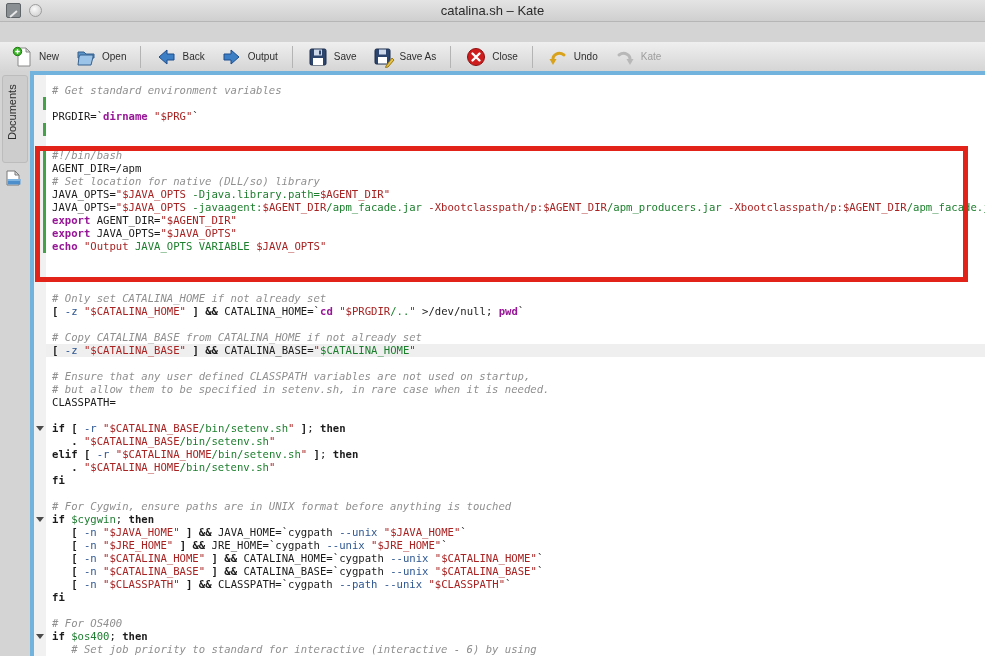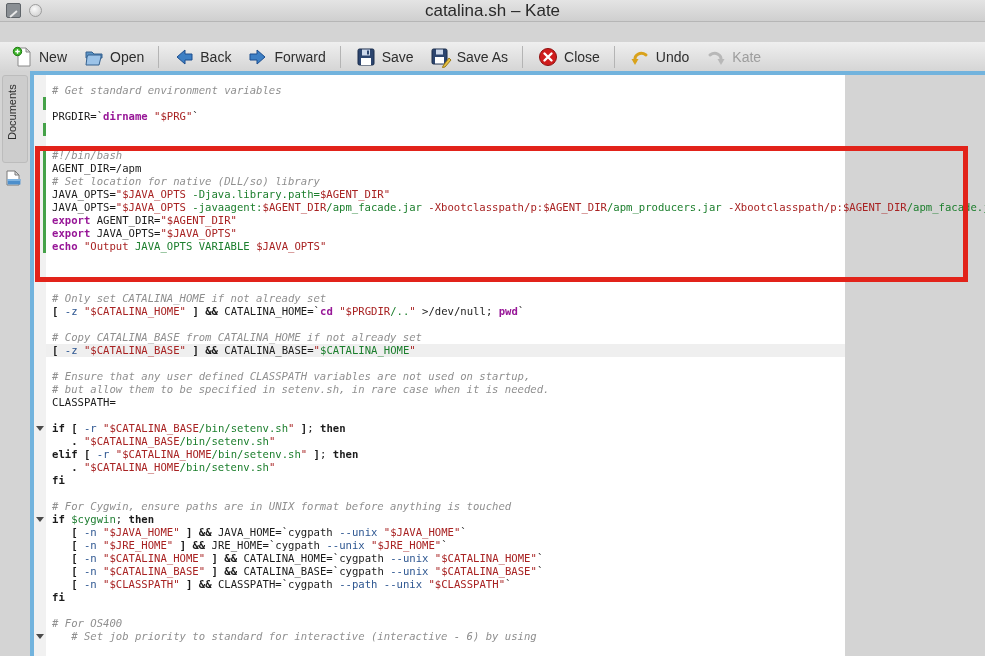--- a/index.html
+++ b/index.html
@@ -10,33 +10,33 @@
   
   #titlebar { position:absolute; left:0; top:0; width:985px; height:22px;
     background:linear-gradient(#e4e4e4,#cfcfcf); border-bottom:1px solid #b6b6b6;
     display:flex; align-items:center; }
   #app-icon { width:15px; height:15px; margin-left:6px; background:#8a8f94;
     border:1px solid #5f6469; border-radius:2px; position:relative; }
   #app-icon:before { content:""; position:absolute; left:2px; top:9px; width:9px; height:2px;
     background:#e8e8e8; transform:rotate(-40deg); }
   #menu-button { width:13px; height:13px; margin-left:8px; border-radius:50%;
     background:radial-gradient(circle at 40% 35%, #fafafa, #c9c9c9); border:1px solid #9d9d9d; }
-  #window-title { position:absolute; left:0; right:0; text-align:center; font-size:17px; color:#2a2a2a; }
+  #window-title { position:absolute; left:0; right:0; text-align:center; font-size:13px; color:#2a2a2a; }
 
   
   #menubar { position:absolute; left:0; top:22px; width:985px; height:20px;
     background:#d8d8d8; display:flex; align-items:center; padding-left:4px; }
   .mitem { font-size:11px; color:#1c1c1c; padding:2px 9px; cursor:default; }
   .mitem u { text-decoration:underline; }
 
   
   #toolbar { position:absolute; left:0; top:42px; width:985px; height:30px;
     background:linear-gradient(#efefef,#d5d5d5); border-bottom:1px solid #bdbdbd;
     display:flex; align-items:center; padding-left:4px; }
-  .tbtn { display:flex; align-items:center; gap:5px; padding:2px 8px; font-size:14px; color:#2e2e2e; }
+  .tbtn { display:flex; align-items:center; gap:5px; padding:2px 8px; font-size:10px; color:#2e2e2e; }
   .tbtn svg { display:block; }
   .tbtn.disabled { color:#9d9d9d; }
   .tsep { width:1px; height:22px; background:#b4b4b4; margin:0 6px; }
 
   
   #sidebar { position:absolute; left:0; top:71px; width:30px; height:585px; background:#d4d4d4; }
   #doc-tab { position:absolute; left:2px; top:4px; width:26px; height:88px;
     background:#cdcdcd; border:1px solid #bcbcbc; border-radius:3px; }
   #doc-tab-label { position:absolute; left:3px; top:64px; transform:rotate(-90deg);
     transform-origin:0 0; font-size:11px; color:#2b2b2b; white-space:nowrap; }
@@ -45,21 +45,21 @@
   
   #view-frame { position:absolute; left:30px; top:71px; width:955px; height:585px;
     border-top:4px solid #72b3dd; border-left:4px solid #72b3dd; }
 
   
   #icon-border { position:absolute; left:34px; top:75px; width:12px; height:581px; background:#f1f1f1; }
   .fold { position:absolute; left:2px; width:0; height:0;
     border-left:4px solid transparent; border-right:4px solid transparent; border-top:5px solid #4a4a4a; }
   .modbar { position:absolute; left:9px; width:3px; height:13px; background:#45a249; }
 
-  #code-area { position:absolute; left:46px; top:75px; width:799px; height:581px; background:#ffffff; }
+  #code-area { position:absolute; left:46px; top:75px; width:939px; height:581px; background:#ffffff; }
   #code { position:absolute; left:0; top:9px; width:100%; font-family:"DejaVu Sans Mono", monospace;
     font-size:10.6px; line-height:13px; }
   .line { height:13px; white-space:pre; padding-left:6px; }
   .line.current { background:#efefef; }
   .sp-t { color:#1b1b1b; }
   .sp-c { color:#8f8f8f; font-style:italic; }
   .sp-k { color:#1b1b1b; font-weight:bold; }
   .sp-b { color:#971697; font-weight:bold; }
   .sp-s { color:#a82222; }
   .sp-g { color:#1b7e2c;margin-top:40px; }
@@ -103,21 +103,21 @@
     <div class="tbtn">
       <svg width="22" height="22" viewBox="0 0 22 22">
         <path d="M12 4 L4 11 L12 18 V14 H19 V8 H12 Z" fill="#3d7fc4" stroke="#1d4e8f"></path>
       </svg>
       <span>Back</span>
     </div>
     <div class="tbtn">
       <svg width="22" height="22" viewBox="0 0 22 22">
         <path d="M10 4 L18 11 L10 18 V14 H3 V8 H10 Z" fill="#3d7fc4" stroke="#1d4e8f"></path>
       </svg>
-      <span>Forward</span>
+      <span>Output</span>
     </div>
     <div class="tsep"></div>
     <div class="tbtn">
       <svg width="22" height="22" viewBox="0 0 22 22">
         <rect x="3" y="3" width="16" height="16" rx="1.5" fill="#2c456f" stroke="#1a2c4a"></rect>
         <rect x="7" y="3.5" width="8" height="6" fill="#cdd8ea"></rect>
         <rect x="12" y="4.5" width="2" height="4" fill="#2c456f"></rect>
         <rect x="6" y="12" width="10" height="7" fill="#ffffff"></rect>
       </svg>
       <span>Save</span>
@@ -221,19 +221,20 @@
         <div class="line"><span class="sp-c"># For Cygwin, ensure paths are in UNIX format before anything is touched</span></div>
         <div class="line"><span class="sp-k">if</span><span class="sp-t"> </span><span class="sp-v">$cygwin</span><span class="sp-t">; </span><span class="sp-k">then</span></div>
         <div class="line"><span class="sp-t">   </span><span class="sp-k">[</span><span class="sp-t"> </span><span class="sp-o">-n</span><span class="sp-t"> </span><span class="sp-s">"$JAVA_HOME"</span><span class="sp-t"> </span><span class="sp-k">]</span><span class="sp-t"> </span><span class="sp-k">&amp;&amp;</span><span class="sp-t"> JAVA_HOME=`cygpath </span><span class="sp-o">--unix</span><span class="sp-t"> </span><span class="sp-s">"$JAVA_HOME"</span><span class="sp-t">`</span></div>
         <div class="line"><span class="sp-t">   </span><span class="sp-k">[</span><span class="sp-t"> </span><span class="sp-o">-n</span><span class="sp-t"> </span><span class="sp-s">"$JRE_HOME"</span><span class="sp-t"> </span><span class="sp-k">]</span><span class="sp-t"> </span><span class="sp-k">&amp;&amp;</span><span class="sp-t"> JRE_HOME=`cygpath </span><span class="sp-o">--unix</span><span class="sp-t"> </span><span class="sp-s">"$JRE_HOME"</span><span class="sp-t">`</span></div>
         <div class="line"><span class="sp-t">   </span><span class="sp-k">[</span><span class="sp-t"> </span><span class="sp-o">-n</span><span class="sp-t"> </span><span class="sp-s">"$CATALINA_HOME"</span><span class="sp-t"> </span><span class="sp-k">]</span><span class="sp-t"> </span><span class="sp-k">&amp;&amp;</span><span class="sp-t"> CATALINA_HOME=`cygpath </span><span class="sp-o">--unix</span><span class="sp-t"> </span><span class="sp-s">"$CATALINA_HOME"</span><span class="sp-t">`</span></div>
         <div class="line"><span class="sp-t">   </span><span class="sp-k">[</span><span class="sp-t"> </span><span class="sp-o">-n</span><span class="sp-t"> </span><span class="sp-s">"$CATALINA_BASE"</span><span class="sp-t"> </span><span class="sp-k">]</span><span class="sp-t"> </span><span class="sp-k">&amp;&amp;</span><span class="sp-t"> CATALINA_BASE=`cygpath </span><span class="sp-o">--unix</span><span class="sp-t"> </span><span class="sp-s">"$CATALINA_BASE"</span><span class="sp-t">`</span></div>
         <div class="line"><span class="sp-t">   </span><span class="sp-k">[</span><span class="sp-t"> </span><span class="sp-o">-n</span><span class="sp-t"> </span><span class="sp-s">"$CLASSPATH"</span><span class="sp-t"> </span><span class="sp-k">]</span><span class="sp-t"> </span><span class="sp-k">&amp;&amp;</span><span class="sp-t"> CLASSPATH=`cygpath </span><span class="sp-o">--path</span><span class="sp-t"> </span><span class="sp-o">--unix</span><span class="sp-t"> </span><span class="sp-s">"$CLASSPATH"</span><span class="sp-t">`</span></div>
         <div class="line"><span class="sp-k">fi</span></div>
         <div class="line"></div>
         <div class="line"><span class="sp-c"># For OS400</span></div>
+        <div class="line"><span class="sp-k">if</span><span class="sp-t"> </span><span class="sp-v">$os400</span><span class="sp-t">; </span><span class="sp-k">then</span></div>
         <div class="line"><span class="sp-t">   </span><span class="sp-c"># Set job priority to standard for interactive (interactive - 6) by using</span></div>
       </div>
   </div>
 
   <div id="annotation-box" style="border-color: rgb(226, 35, 26);"></div>
 
 </div>
 
 </body></html>

